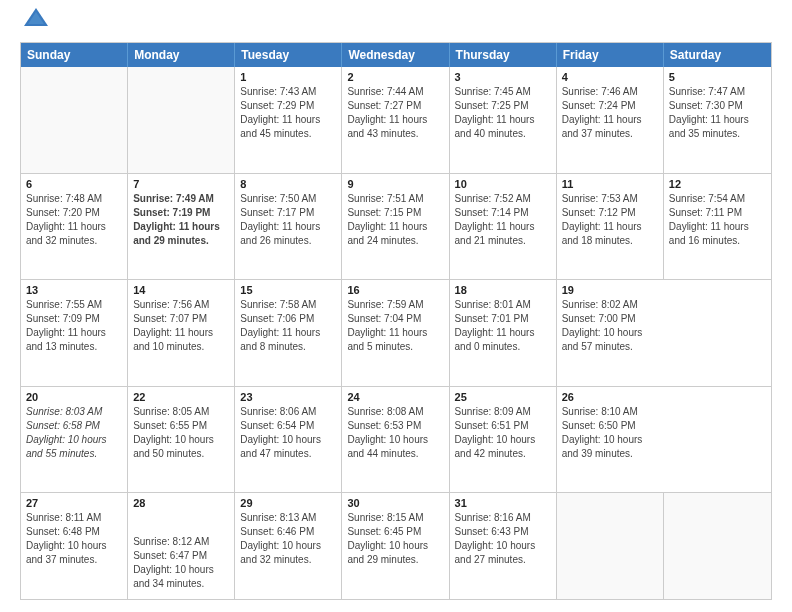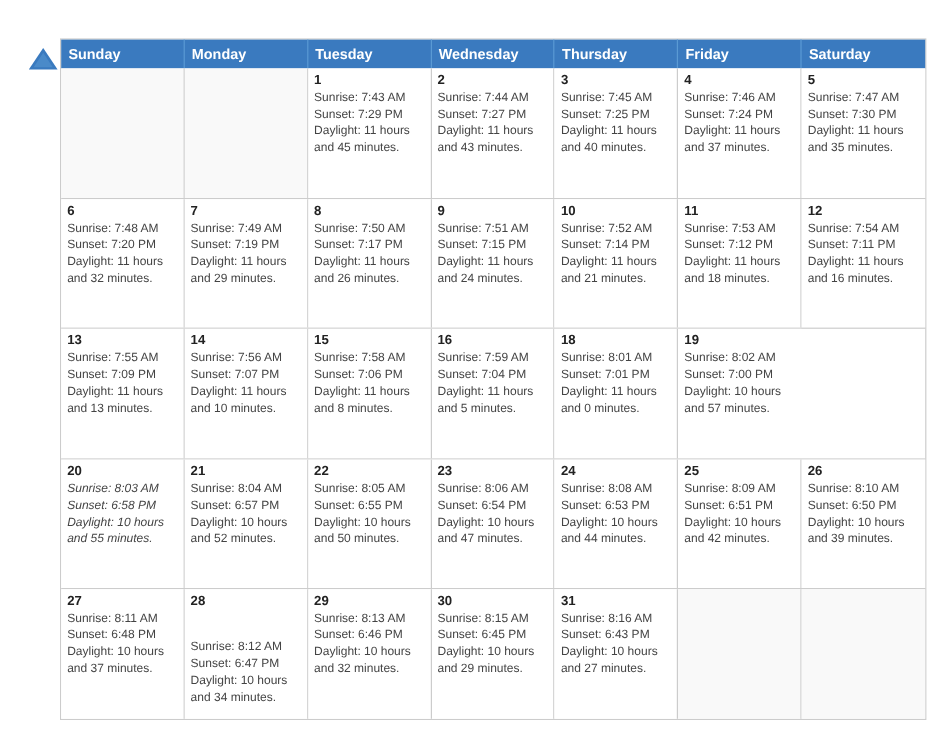--- a/index.html
+++ b/index.html
@@ -6,22 +6,23 @@
     body {
       font-family: Arial, sans-serif;
       background: #fff;
       width: 792px;
       height: 612px;
       overflow: hidden;
     }
     .page {
       width: 792px;
       height: 612px;
-      padding: 32px 20px 12px 20px;
-      display: flex;
+      padding: 0 20px 12px 20px;
+      display: flex;
+      flex-direction: column;
     }
     .header {
       display: flex;
       justify-content: space-between;
       align-items: flex-start;
       margin-bottom: 10px;
     }
     .logo {
       display: flex;
       align-items: center;
@@ -179,21 +180,21 @@
         </div>
         <div class="cal-row">
           <div class="cal-cell">
             <div class="cell-day">6</div>
             <div class="cell-info" style="white-space: pre-line;">Sunrise: 7:48 AM
 Sunset: 7:20 PM
 Daylight: 11 hours and 32 minutes.</div>
           </div>
           <div class="cal-cell">
             <div class="cell-day">7</div>
-            <div class="cell-info" style="white-space: pre-line;">Sunrise: 7:49 AM
+            <div class="cell-info" style="white-space: pre-line; font-weight: bold;">Sunrise: 7:49 AM
 Sunset: 7:19 PM
 Daylight: 11 hours and 29 minutes.</div>
           </div>
           <div class="cal-cell">
             <div class="cell-day">8</div>
             <div class="cell-info" style="white-space: pre-line;">Sunrise: 7:50 AM
 Sunset: 7:17 PM
 Daylight: 11 hours and 26 minutes.</div>
           </div>
           <div class="cal-cell">
@@ -258,26 +259,20 @@
 Sunset: 7:00 PM
 Daylight: 10 hours and 57 minutes.</div>
           </div>
         </div>
         <div class="cal-row">
           <div class="cal-cell">
             <div class="cell-day">20</div>
             <div class="cell-info" style="white-space: pre-line; font-style: italic;">Sunrise: 8:03 AM
 Sunset: 6:58 PM
 Daylight: 10 hours and 55 minutes.</div>
-          </div>
-          <div class="cal-cell">
-            <div class="cell-day">21</div>
-            <div class="cell-info" style="white-space: pre-line;">Sunrise: 8:04 AM
-Sunset: 6:57 PM
-Daylight: 10 hours and 52 minutes.</div>
           </div>
           <div class="cal-cell">
             <div class="cell-day">22</div>
             <div class="cell-info" style="white-space: pre-line;">Sunrise: 8:05 AM
 Sunset: 6:55 PM
 Daylight: 10 hours and 50 minutes.</div>
           </div>
           <div class="cal-cell">
             <div class="cell-day">23</div>
             <div class="cell-info" style="white-space: pre-line;">Sunrise: 8:06 AM

